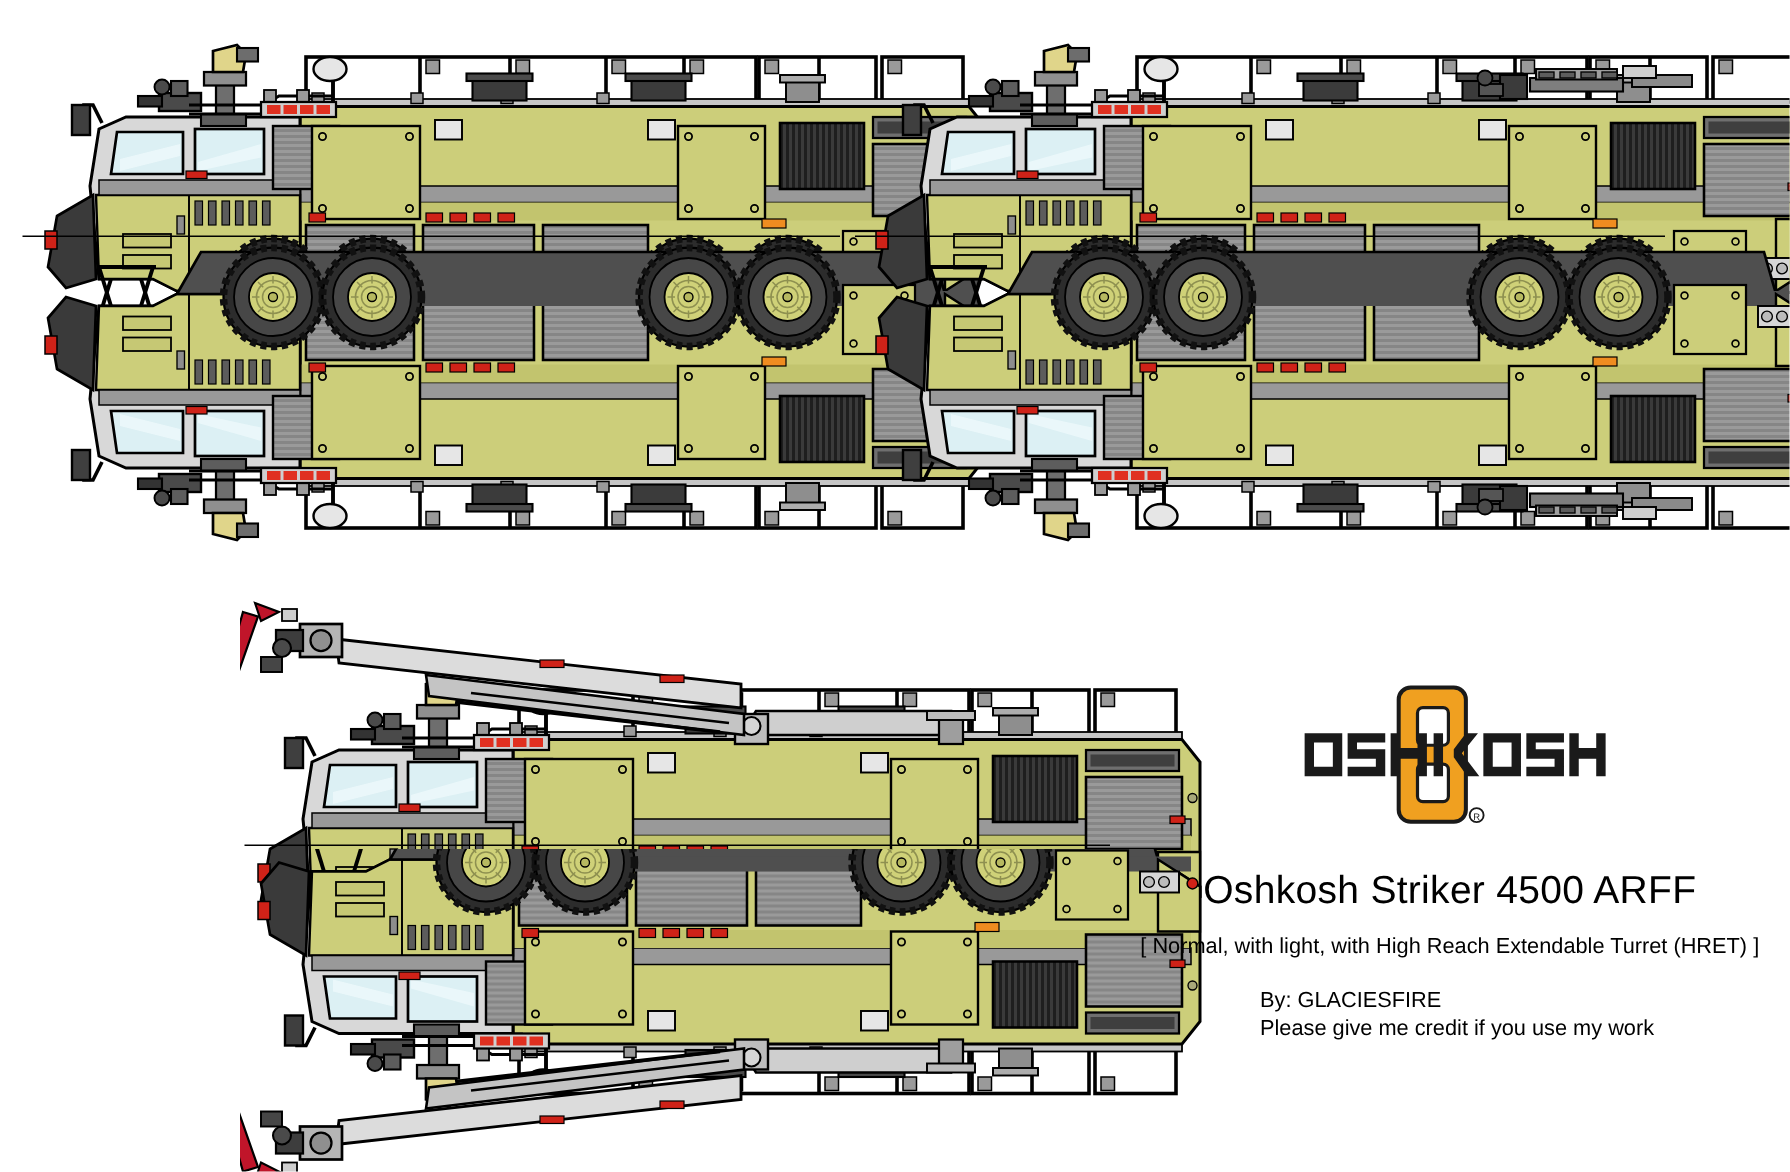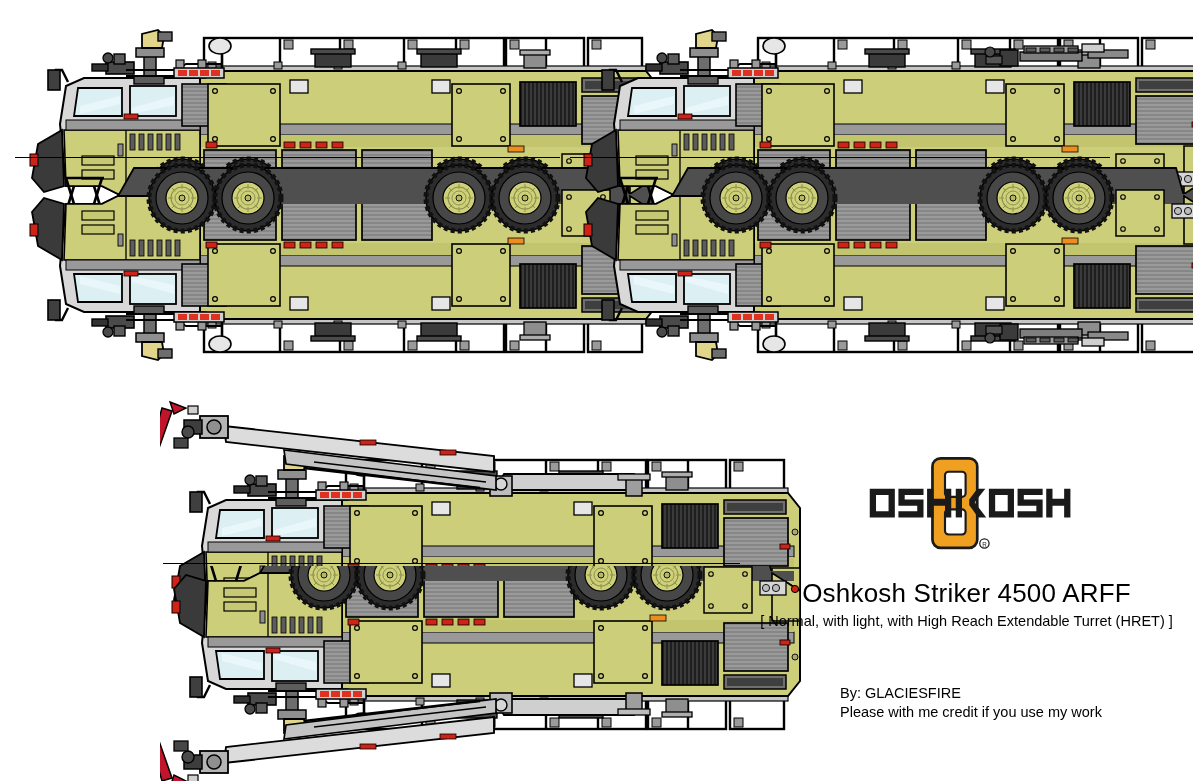--- a/index.html
+++ b/index.html
@@ -53,33 +53,32 @@
   .title-main {
     font-size: 26px;
     font-weight: normal;
     letter-spacing: 0.2px;
     margin-top: 22px;
     line-height: 1.05;
     white-space: nowrap;
   }
   .title-sub {
     font-size: 14.5px;
-    margin-top: 7px;
+    margin-top: 17px;
     line-height: 1.1;
     white-space: nowrap;
   }
   .credits {
     position: absolute;
     left: 840px;
     top: 658px;
     font-size: 14.5px;
     line-height: 19px;
     text-align: left;
     white-space: nowrap;
-    margin-top: 26px;
   }
 </style>
 </head>
 <body>
 
 <svg width="0" height="0" style="position:absolute" aria-hidden="true">
   <defs>
 
     <pattern id="pat-shutter" width="4" height="4" patternUnits="userSpaceOnUse">
       <rect width="4" height="4" fill="#9a9a9a"></rect>
@@ -459,16 +458,16 @@
       </svg>
     </div>
 
     <div class="title-main">Oshkosh Striker 4500 ARFF</div>
 
     <div class="title-sub">[ Normal, with light, with High Reach Extendable Turret (HRET) ]</div>
   </div>
 
   <div class="credits">
     <div>By: GLACIESFIRE</div>
-    <div>Please with me credit if you use my work</div>
+    <div>Please give me credit if you use my work</div>
   </div>
 
 </div>
 
 </body></html>

